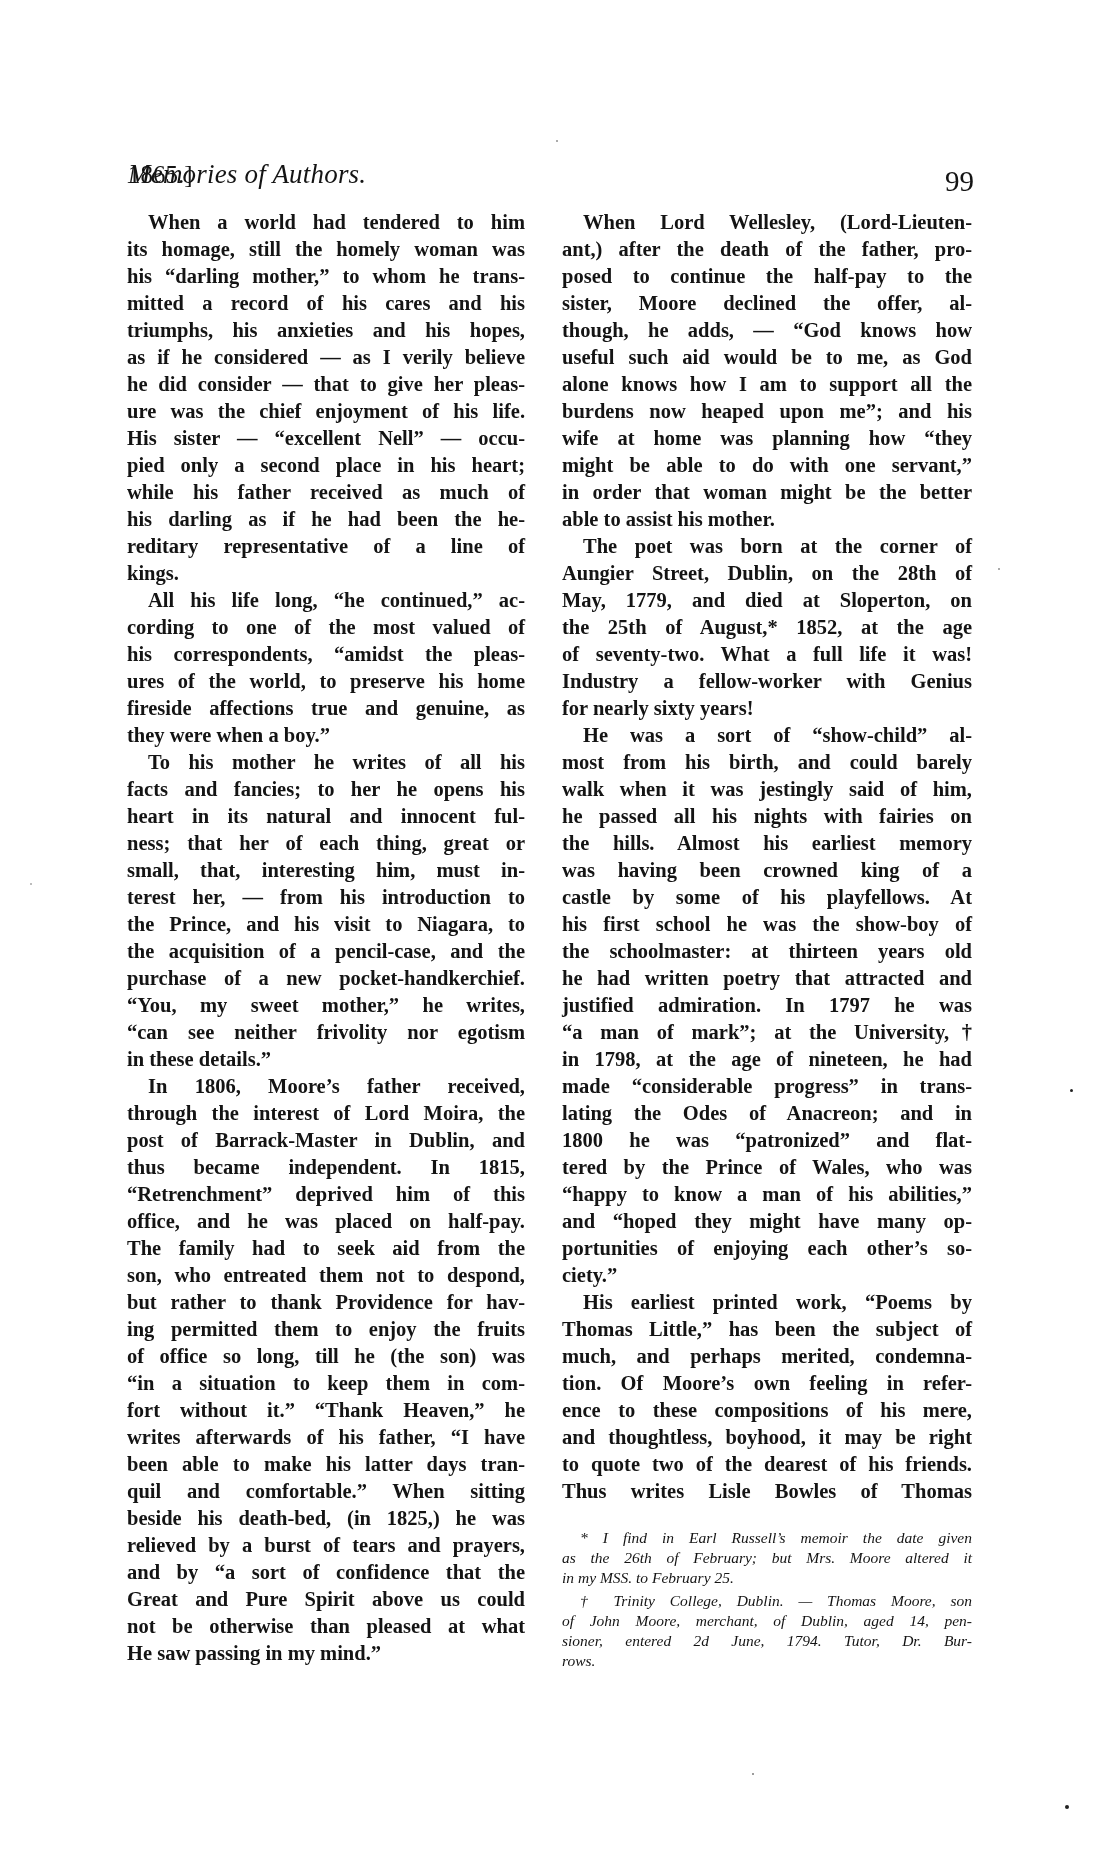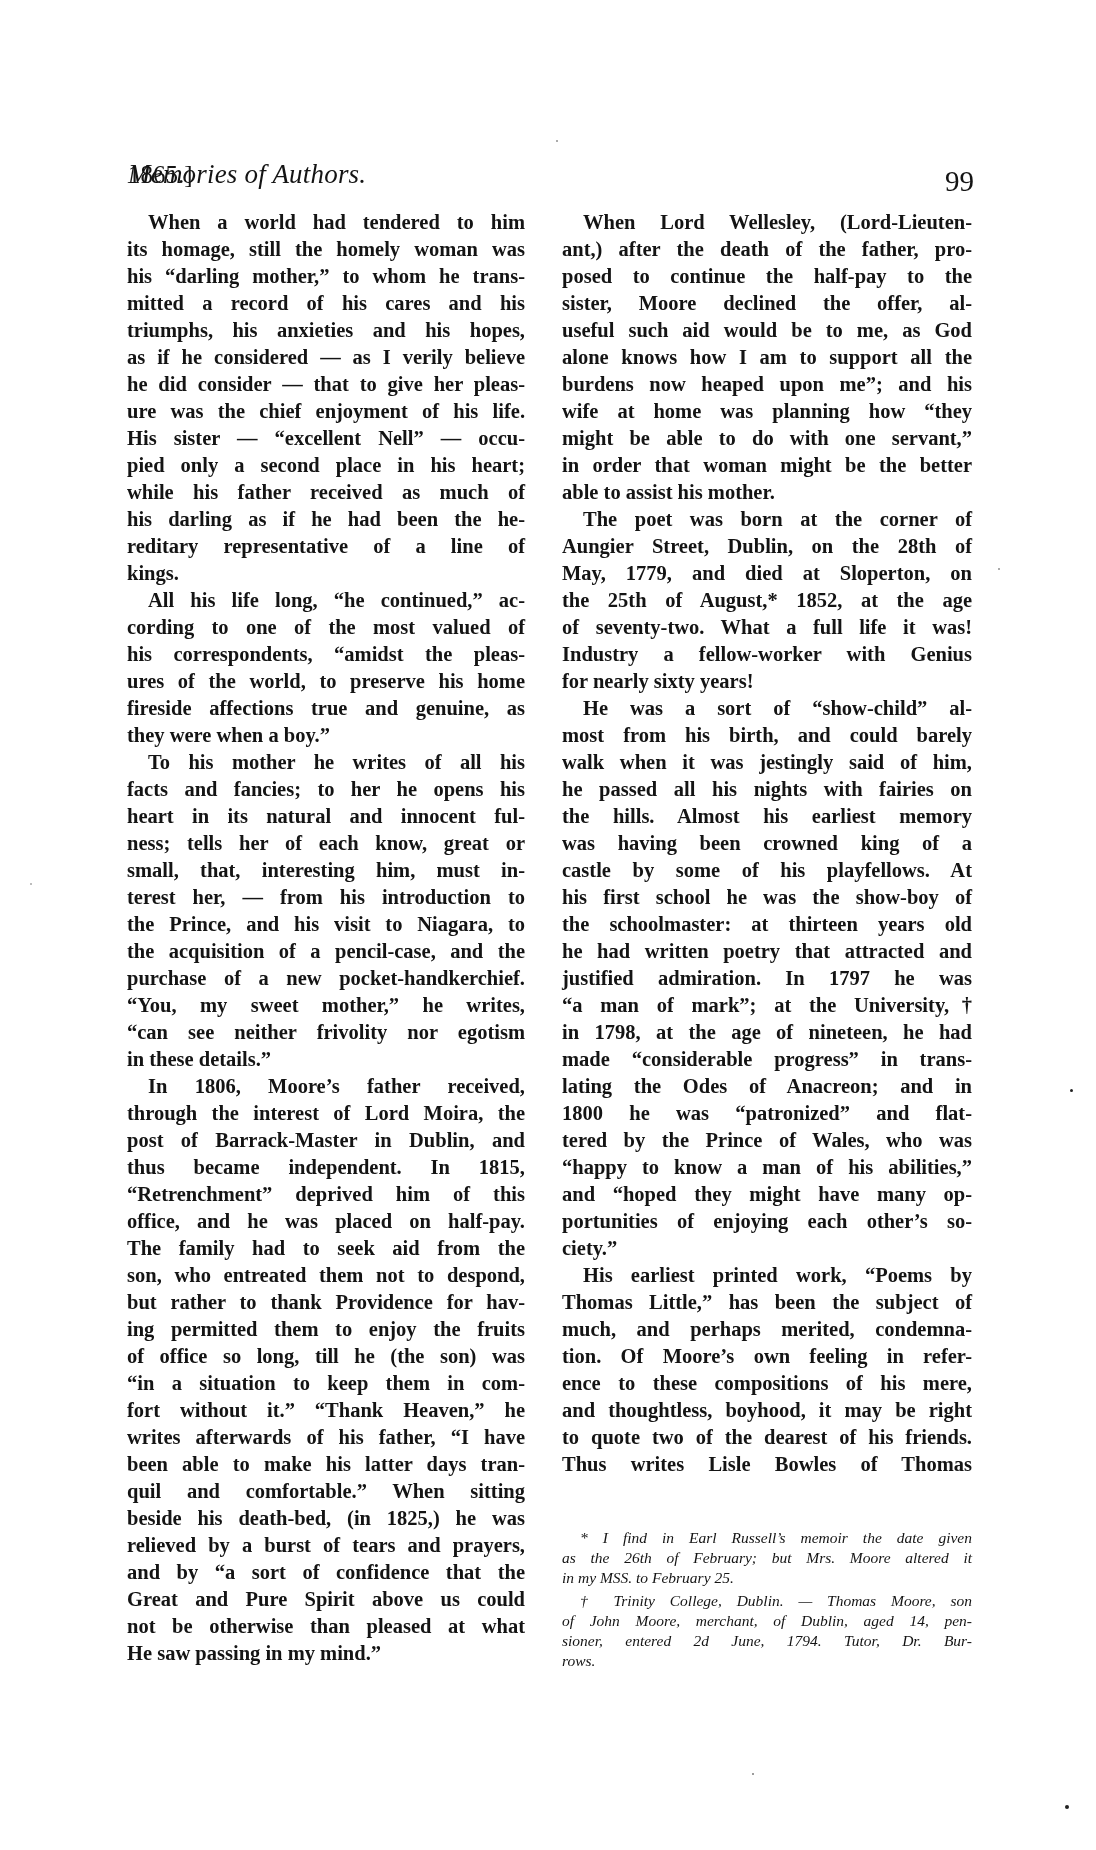--- a/index.html
+++ b/index.html
@@ -132,21 +132,21 @@
         <span class="line">cording to one of the most valued of</span>
         <span class="line">his correspondents, “amidst the pleas-</span>
         <span class="line">ures of the world, to preserve his home</span>
         <span class="line">fireside affections true and genuine, as</span>
         <span class="line last">they were when a boy.”</span>
       </div>
       <div>
         <span class="line indent">To his mother he writes of all his</span>
         <span class="line">facts and fancies; to her he opens his</span>
         <span class="line">heart in its natural and innocent ful-</span>
-        <span class="line">ness; tells her of each know, great or</span>
+        <span class="line">ness; that her of each thing, great or</span>
         <span class="line">small, that, interesting him, must in-</span>
         <span class="line">terest her, — from his introduction to</span>
         <span class="line">the Prince, and his visit to Niagara, to</span>
         <span class="line">the acquisition of a pencil-case, and the</span>
         <span class="line">purchase of a new pocket-handkerchief.</span>
         <span class="line">“You, my sweet mother,” he writes,</span>
         <span class="line">“can see neither frivolity nor egotism</span>
         <span class="line last">in these details.”</span>
       </div>
       <div>
@@ -173,20 +173,21 @@
         <span class="line">not be otherwise than pleased at what</span>
         <span class="line last">He saw passing in my mind.”</span>
       </div>
     </div>
   <div class="column col-right" id="col-right">
       <div>
         <span class="line indent">When Lord Wellesley, (Lord-Lieuten-</span>
         <span class="line">ant,) after the death of the father, pro-</span>
         <span class="line">posed to continue the half-pay to the</span>
         <span class="line">sister, Moore declined the offer, al-</span>
+        <span class="line">though, he adds, — “God knows how</span>
         <span class="line">useful such aid would be to me, as God</span>
         <span class="line">alone knows how I am to support all the</span>
         <span class="line">burdens now heaped upon me”; and his</span>
         <span class="line">wife at home was planning how “they</span>
         <span class="line">might be able to do with one servant,”</span>
         <span class="line">in order that woman might be the better</span>
         <span class="line last">able to assist his mother.</span>
       </div>
       <div>
         <span class="line indent">The poet was born at the corner of</span>

